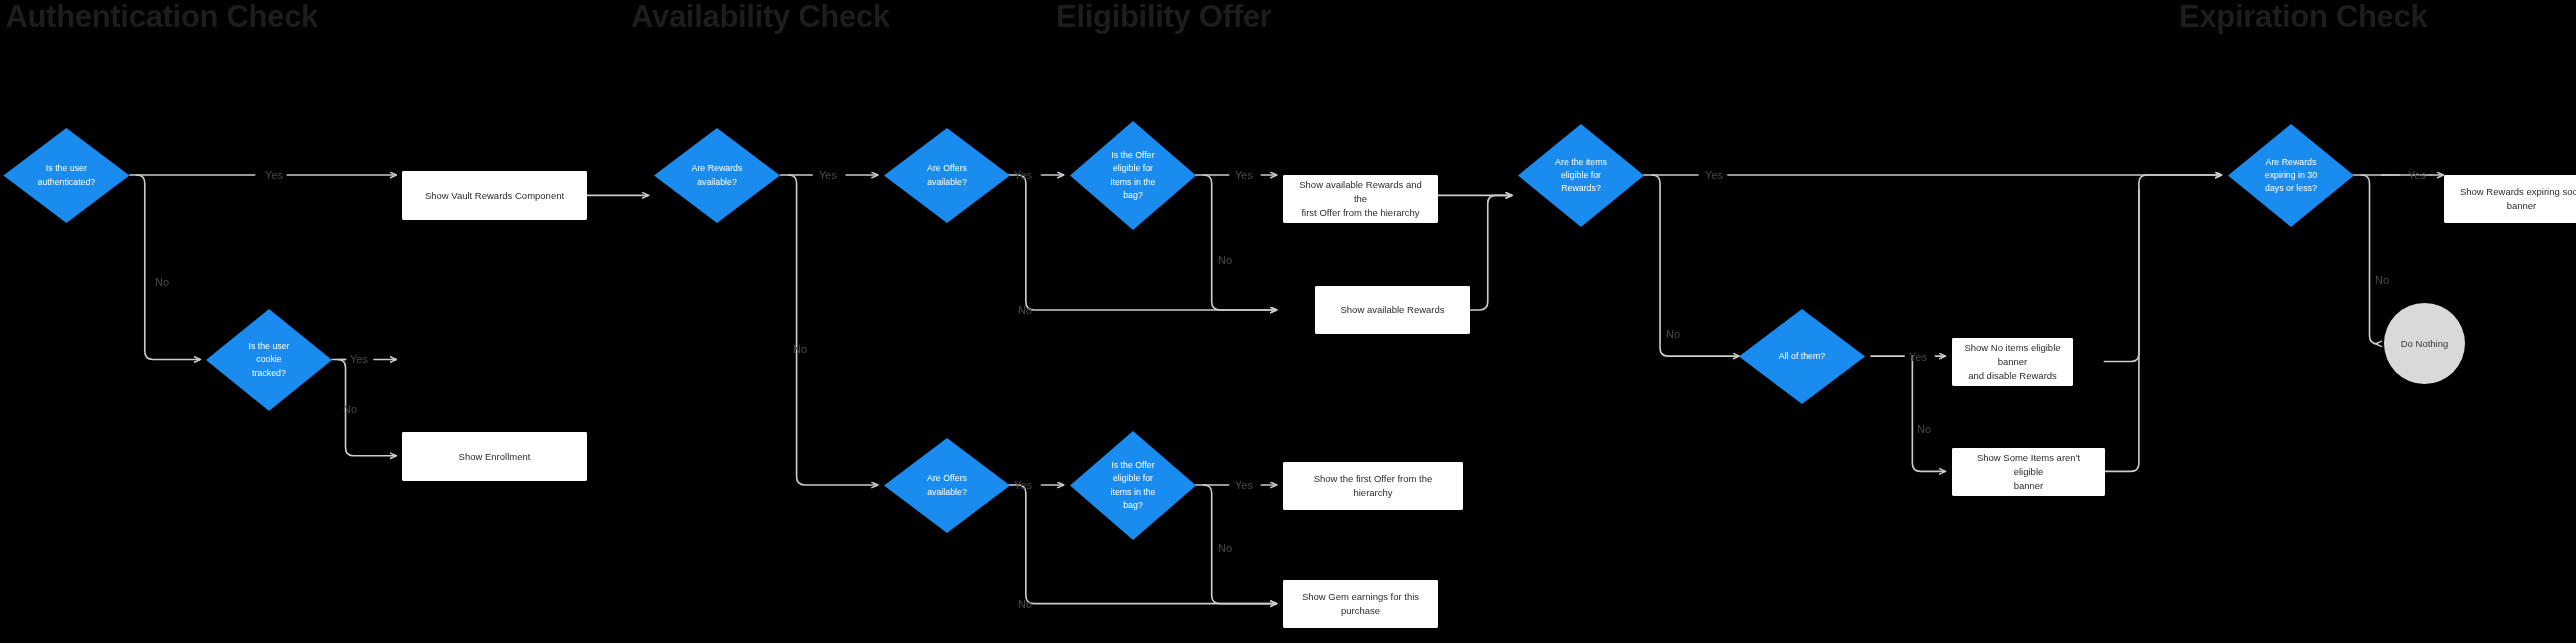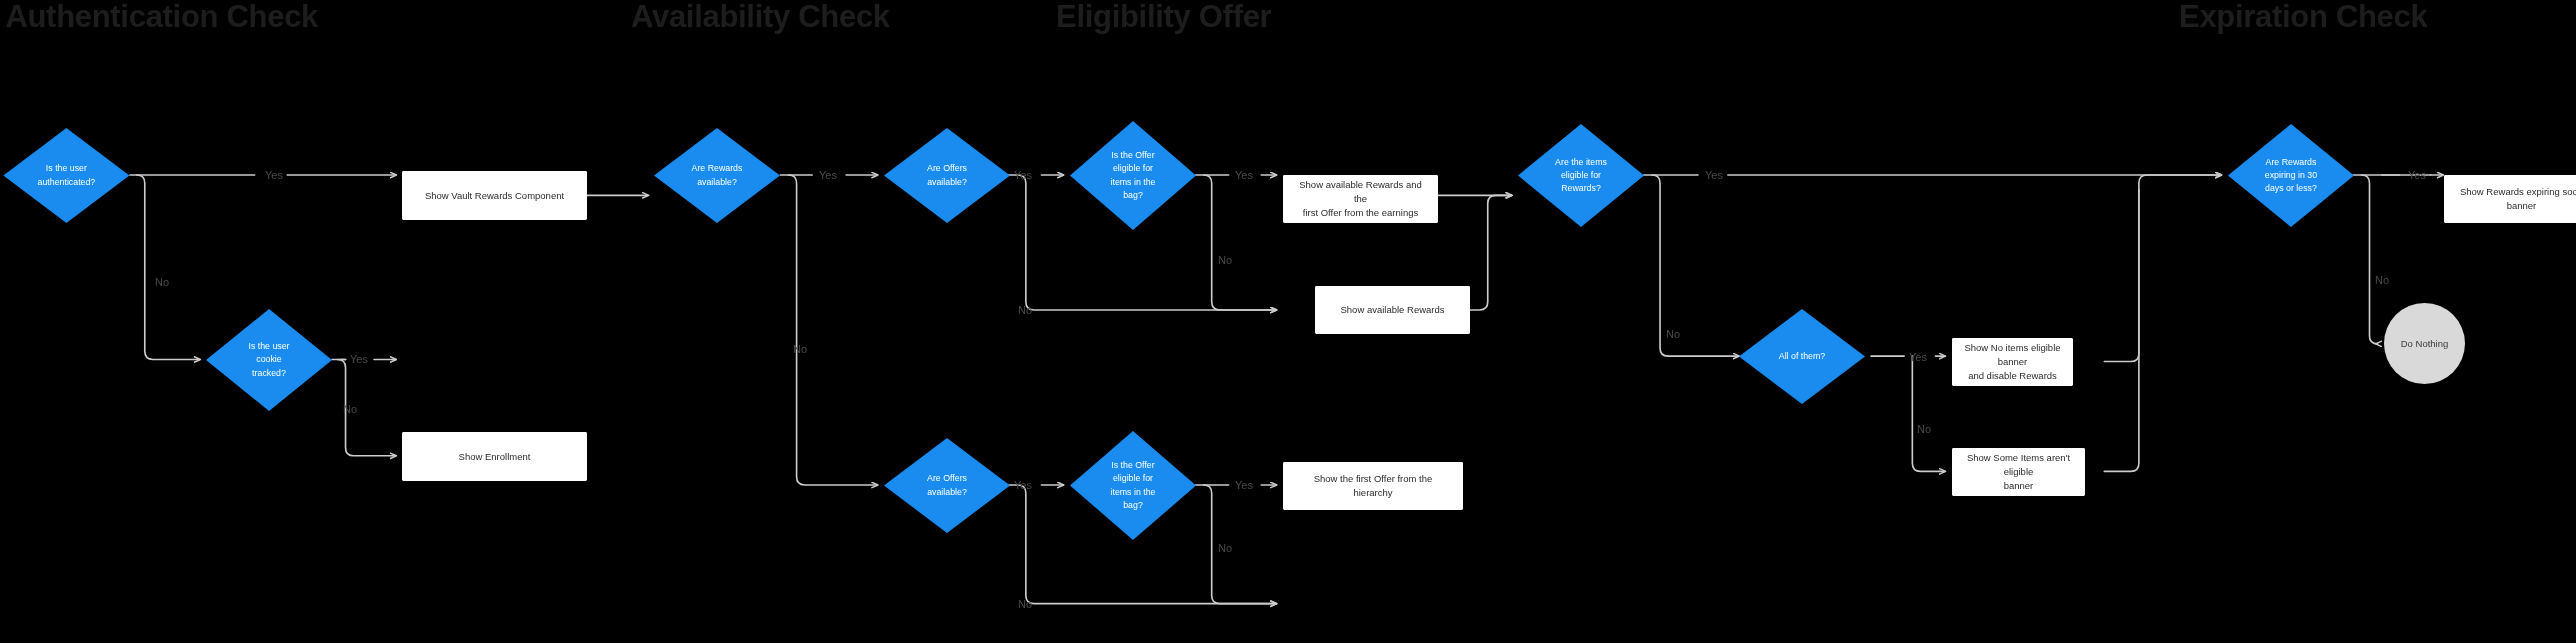--- a/index.html
+++ b/index.html
@@ -174,21 +174,21 @@
         <span class="nt">Is the Offer</span>
         <span class="nt">eligible for</span>
         <span class="nt">items in the</span>
         <span class="nt">bag?</span>
       </span>
   </div>
 
   <div class="node rect" style="left:1283px;top:175px;width:155px;height:48px">
     <span>
         <span class="nt">Show available Rewards and the</span>
-        <span class="nt">first Offer from the earnings</span>
+        <span class="nt">first Offer from the hierarchy</span>
       </span>
   </div>
 
   <div class="node rect" style="left:1315px;top:286px;width:155px;height:48px">
     <span>
         <span class="nt">Show available Rewards</span>
       </span>
   </div>
 
   <div class="node diamond" style="left:1518px;top:124px;width:126px;height:103px">
@@ -205,21 +205,21 @@
       </span>
   </div>
 
   <div class="node rect" style="left:1952px;top:338px;width:121px;height:48px">
     <span>
         <span class="nt">Show No items eligible banner</span>
         <span class="nt">and disable Rewards</span>
       </span>
   </div>
 
-  <div class="node rect" style="left:1952px;top:448px;width:133px;height:48px">
+  <div class="node rect" style="left:1952px;top:448px;width:153px;height:48px">
     <span>
         <span class="nt">Show Some Items aren't eligible</span>
         <span class="nt">banner</span>
       </span>
   </div>
 
   <div class="node diamond" style="left:2228px;top:124px;width:126px;height:103px">
     <span>
         <span class="nt">Are Rewards</span>
         <span class="nt">expiring in 30</span>
@@ -256,20 +256,26 @@
       </span>
   </div>
 
   <div class="node rect" style="left:1283px;top:462px;width:180px;height:48px">
     <span>
         <span class="nt">Show the first Offer from the</span>
         <span class="nt">hierarchy</span>
       </span>
   </div>
 
+  <div class="node rect" style="left:1283px;top:580px;width:155px;height:48px">
+    <span>
+        <span class="nt">Show Gem earnings for this</span>
+        <span class="nt">purchase</span>
+      </span>
+  </div>
 
   <div class="edge-label" style="left:265px;top:170px">Yes</div>
   <div class="edge-label" style="left:155px;top:277px">No</div>
   <div class="edge-label" style="left:350px;top:354px">Yes</div>
   <div class="edge-label" style="left:343px;top:404px">No</div>
   <div class="edge-label" style="left:819px;top:170px">Yes</div>
   <div class="edge-label" style="left:793px;top:344px">No</div>
   <div class="edge-label" style="left:1014px;top:170px">Yes</div>
   <div class="edge-label" style="left:1018px;top:305px">No</div>
   <div class="edge-label" style="left:1235px;top:170px">Yes</div>

